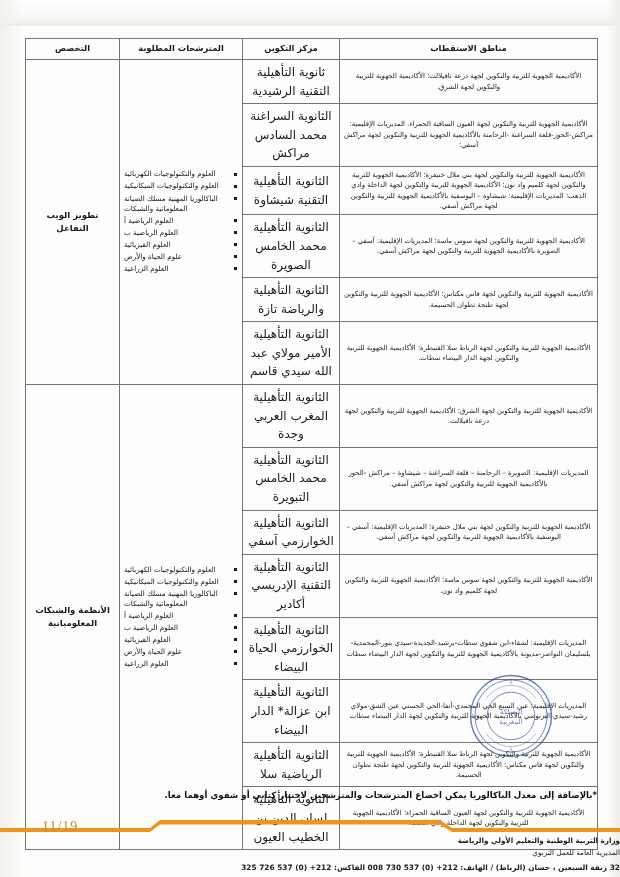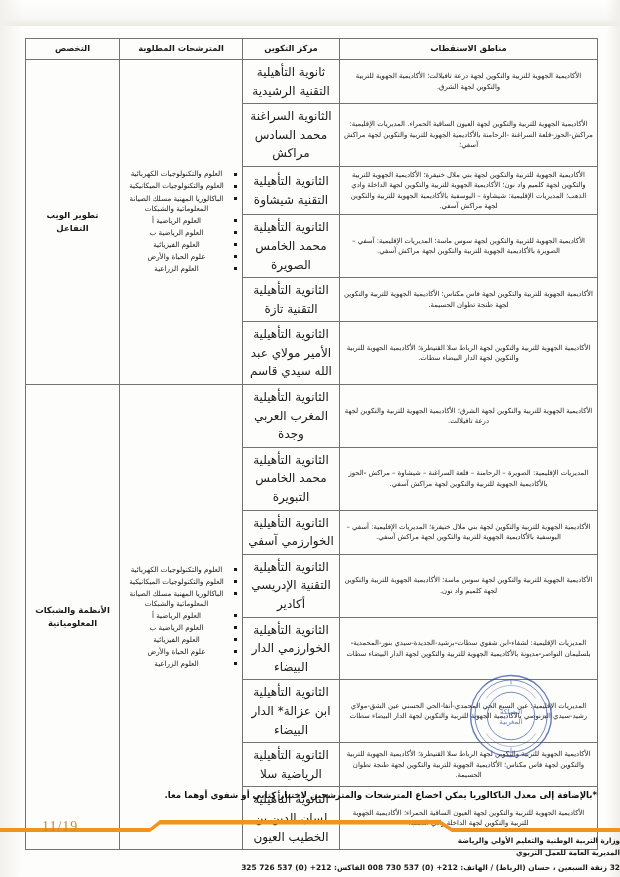--- a/index.html
+++ b/index.html
@@ -75,21 +75,21 @@
     line-height:1.5;
   }
   td.bac{
     text-align:right;
     padding:6px 7px 6px 5px;
     vertical-align:middle;
   }
   ul.baclist{
     list-style:none;
     margin:0;padding:0;
-    text-align:center;
+    text-align:left;
   }
   ul.baclist li{
     position:relative;
     padding-right:9px;
     margin:1.6px 0;
     font-size:7.2px;
     line-height:1.45;
   }
   ul.baclist li:before{
     content:"";
@@ -131,21 +131,21 @@
     letter-spacing:1px;
     font-family:"Liberation Serif",serif;
   }
   .footer-text{
     position:absolute;
     left:0;top:824px;width:620px;
     text-align:right;
     margin-top:12px;
   }
   .footer-text .l1{font-size:7.2px;font-weight:bold;margin-bottom:3px;}
-  .footer-text .l2{font-size:7.2px;font-weight:bold;margin-bottom:6px;}
+  .footer-text .l2{font-size:7.2px;font-weight:normal;margin-bottom:6px;}
   .footer-text .l3{font-size:7.4px;font-weight:bold;direction:rtl;}
 </style>
 </head>
 <body>
 
 <div class="page">
 
   <div class="scan-edge-top"></div>
   <div class="scan-edge-left"></div>
   <div class="scan-edge-right"></div>
@@ -190,21 +190,21 @@
         <tr>
           <td class="zones">الأكاديمية الجهوية للتربية والتكوين لجهة بني ملال خنيفرة؛ الأكاديمية الجهوية للتربية والتكوين لجهة كلميم واد نون؛ الأكاديمية الجهوية للتربية والتكوين لجهة الداخلة وادي الذهب؛ المديريات الإقليمية: شيشاوة – اليوسفية بالأكاديمية الجهوية للتربية والتكوين لجهة مراكش آسفي.</td>
           <td class="center">الثانوية التأهيلية التقنية شيشاوة</td>
         </tr>
         <tr>
           <td class="zones">الأكاديمية الجهوية للتربية والتكوين لجهة سوس ماسة؛ المديريات الإقليمية: آسفي – الصويرة بالأكاديمية الجهوية للتربية والتكوين لجهة مراكش آسفي.</td>
           <td class="center">الثانوية التأهيلية محمد الخامس الصويرة</td>
         </tr>
         <tr>
           <td class="zones">الأكاديمية الجهوية للتربية والتكوين لجهة فاس مكناس؛ الأكاديمية الجهوية للتربية والتكوين لجهة طنجة تطوان الحسيمة.</td>
-          <td class="center">الثانوية التأهيلية التقنية تازة</td>
+          <td class="center">الثانوية التأهيلية والرياضة تازة</td>
         </tr>
         <tr>
           <td class="zones">الأكاديمية الجهوية للتربية والتكوين لجهة الرباط سلا القنيطرة؛ الأكاديمية الجهوية للتربية والتكوين لجهة الدار البيضاء سطات.</td>
           <td class="center">الثانوية التأهيلية الأمير مولاي عبد الله سيدي قاسم</td>
         </tr>
         <tr>
           <td class="zones">الأكاديمية الجهوية للتربية والتكوين لجهة الشرق؛ الأكاديمية الجهوية للتربية والتكوين لجهة درعة تافيلالت.</td>
           <td class="center">الثانوية التأهيلية المغرب العربي وجدة</td>
           <td class="bac" rowspan="8">
             <ul class="baclist">
@@ -227,21 +227,21 @@
         <tr>
           <td class="zones">الأكاديمية الجهوية للتربية والتكوين لجهة بني ملال خنيفرة؛ المديريات الإقليمية: آسفي – اليوسفية بالأكاديمية الجهوية للتربية والتكوين لجهة مراكش آسفي.</td>
           <td class="center">الثانوية التأهيلية الخوارزمي آسفي</td>
         </tr>
         <tr>
           <td class="zones">الأكاديمية الجهوية للتربية والتكوين لجهة سوس ماسة؛ الأكاديمية الجهوية للتربية والتكوين لجهة كلميم واد نون.</td>
           <td class="center">الثانوية التأهيلية التقنية الإدريسي أكادير</td>
         </tr>
         <tr>
           <td class="zones">المديريات الإقليمية: لشقاء-ابن شفوي سطات-برشيد-الجديدة-سيدي بنور-المحمدية-بلسليمان النواصر-مديونة بالأكاديمية الجهوية للتربية والتكوين لجهة الدار البيضاء سطات</td>
-          <td class="center">الثانوية التأهيلية الخوارزمي الدار البيضاء</td>
+          <td class="center">الثانوية التأهيلية الخوارزمي الحياة البيضاء</td>
         </tr>
         <tr>
           <td class="zones">المديريات الإقليمية: عين السبع الحي المحمدي-أنفا-الحي الحسني عين الشق-مولاي رشيد-سيدي البرنوصي بالأكاديمية الجهوية للتربية والتكوين لجهة الدار البيضاء سطات</td>
           <td class="center">الثانوية التأهيلية ابن عزالة* الدار البيضاء</td>
         </tr>
         <tr>
           <td class="zones">الأكاديمية الجهوية للتربية والتكوين لجهة الرباط سلا القنيطرة؛ الأكاديمية الجهوية للتربية والتكوين لجهة فاس مكناس؛ الأكاديمية الجهوية للتربية والتكوين لجهة طنجة تطوان الحسيمة.</td>
           <td class="center">الثانوية التأهيلية الرياضية سلا</td>
         </tr>
         <tr>

